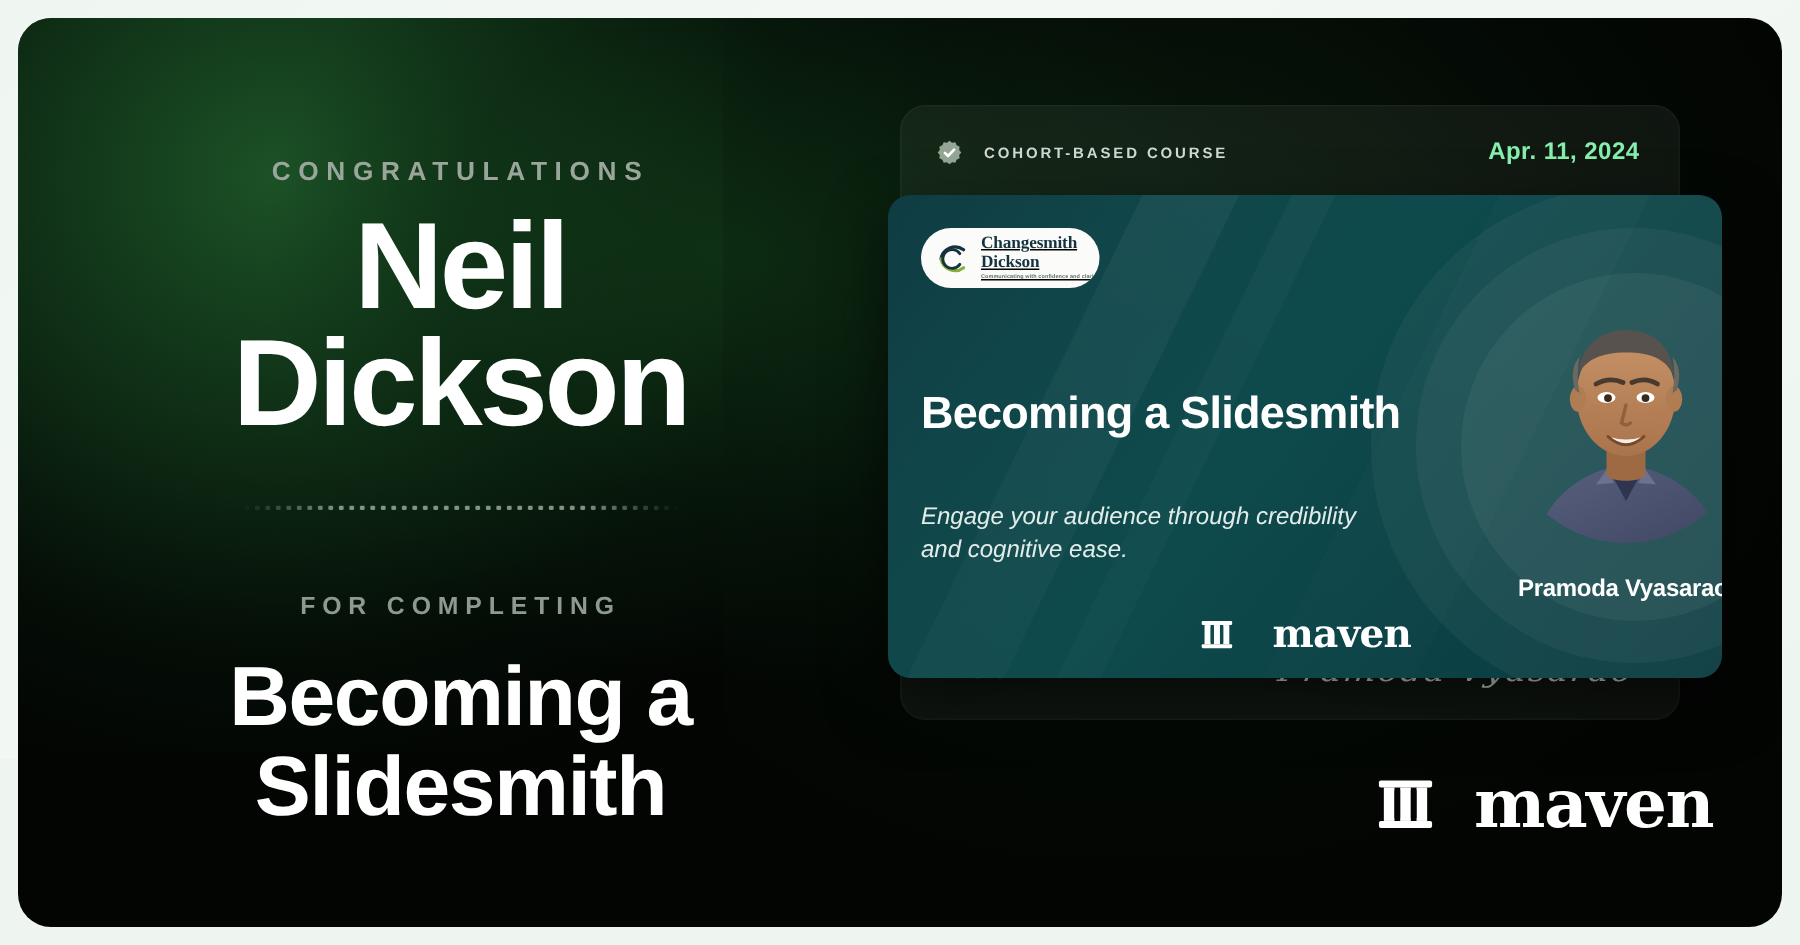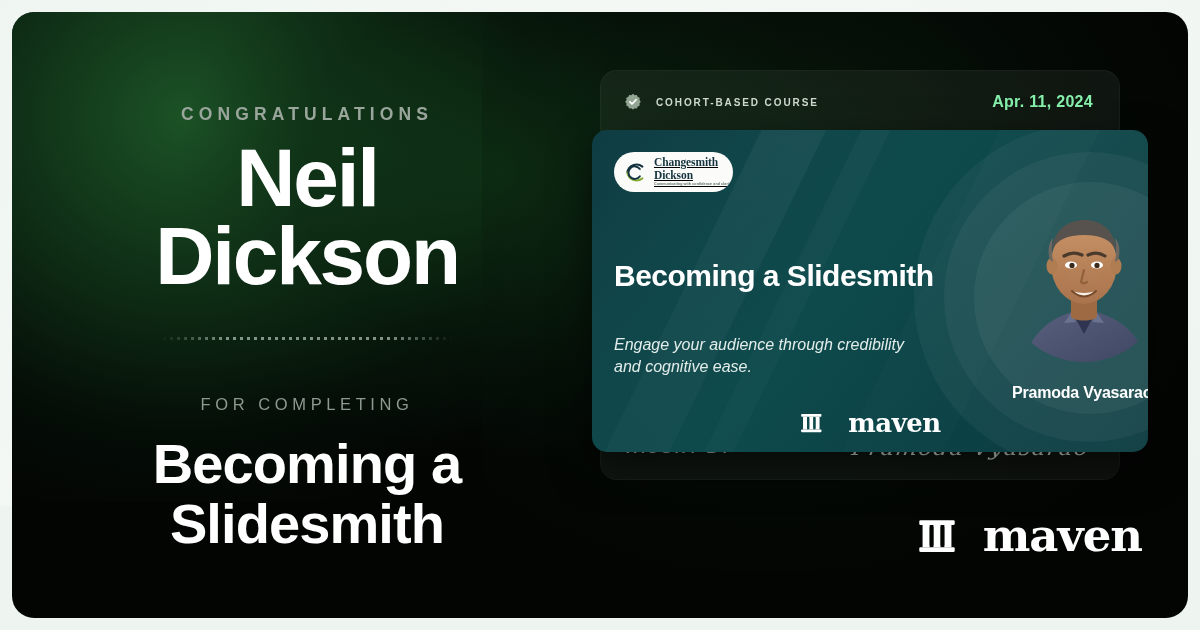--- a/index.html
+++ b/index.html
@@ -93,21 +93,21 @@
     -webkit-mask-image:linear-gradient(to right,
         rgba(0,0,0,0) 0%, rgba(0,0,0,1) 22%,
         rgba(0,0,0,1) 78%, rgba(0,0,0,0) 100%);
     mask-image:linear-gradient(to right,
         rgba(0,0,0,0) 0%, rgba(0,0,0,1) 22%,
         rgba(0,0,0,1) 78%, rgba(0,0,0,0) 100%);
   }
   .eyebrow2 {
     margin-top:55px;
     font-size:16.5px;
-    font-weight:400;
+    font-weight:700;
     letter-spacing:4.6px;
     color:#8d9a90;
     text-transform:uppercase;
     text-align:center;
   }
   #course-name {
     margin-top:20px;
     font-size:56px;
     line-height:1.08;
     font-weight:700;

